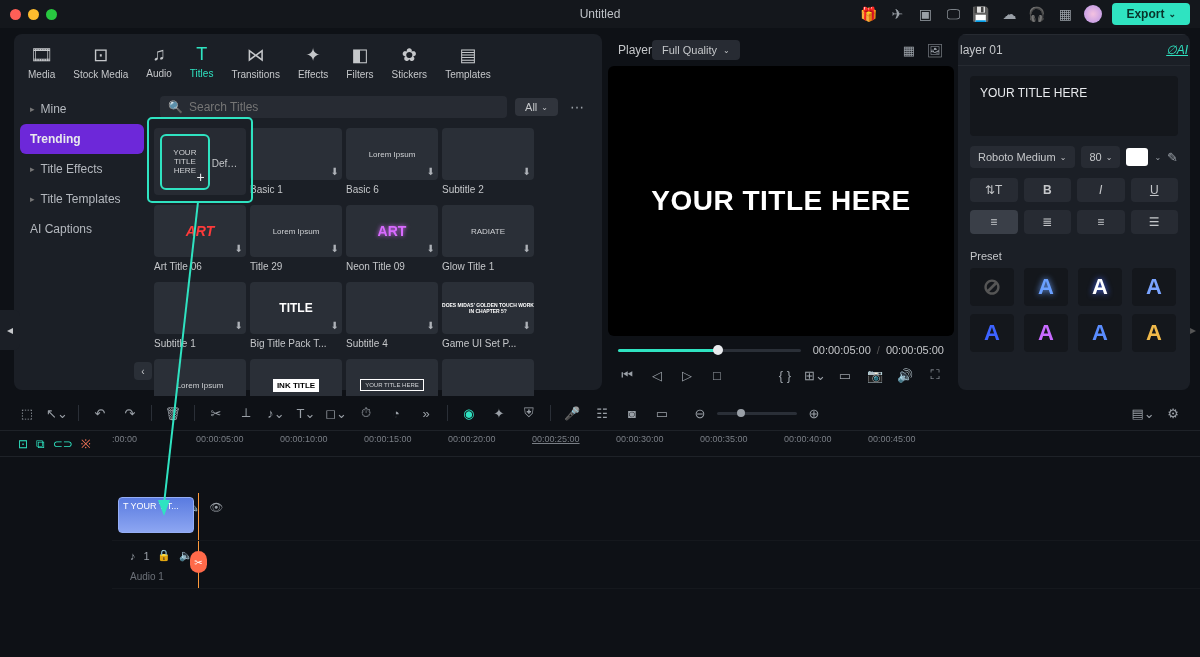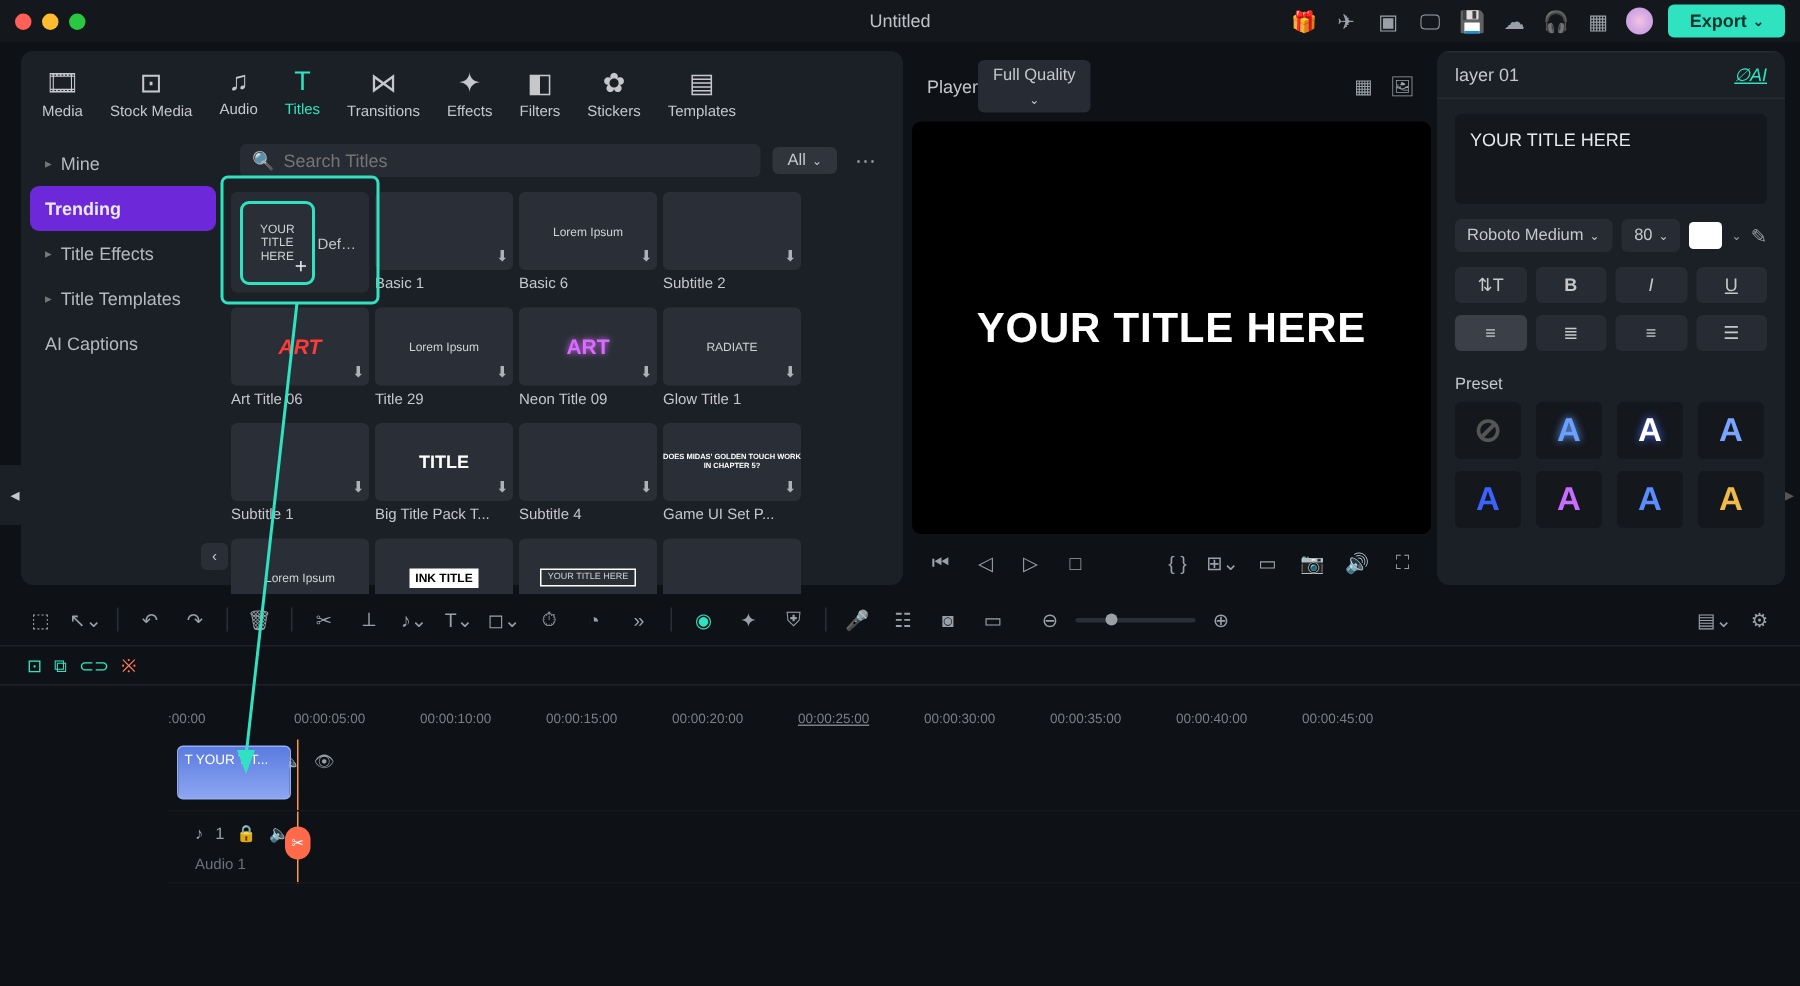--- a/index.html
+++ b/index.html
@@ -37,21 +37,21 @@
   .card.sel .thumb { outline:2px solid #2fe3c1; outline-offset:0; }
   .card .lbl { font-size:10px; color:#c5c7ca; padding-top:4px; white-space:nowrap;overflow:hidden;text-overflow:ellipsis; }
   .dl { position:absolute; right:3px; bottom:3px; font-size:10px; color:#aeb2b8; }
   .add { position:absolute; right:3px; bottom:3px; font-size:14px; color:#e8eaed; }
   .collapse-btn { position:absolute; left:120px; bottom:10px; width:18px;height:18px;background:#2a2f37;border-radius:4px;display:flex;align-items:center;justify-content:center;font-size:10px;cursor:pointer; }
   .side-flyout { position:absolute; left:0; top:310px; width:20px;height:40px;background:#1b1f26;border-radius:0 6px 6px 0;display:flex;align-items:center;justify-content:center;cursor:pointer; }
 
   .center { flex:1; margin:6px 4px 0 6px; display:flex;flex-direction:column; }
   .player-bar { display:flex;align-items:center;padding:6px 10px; }
   .player-lbl { font-size:12px;color:#c5c7ca; }
-  .quality { background:#272b33;padding:4px 10px;border-radius:4px;font-size:11px;display:flex;align-items:center;gap:6px;cursor:pointer;flex-direction:column; }
+  .quality { background:#272b33;padding:4px 10px;border-radius:4px;font-size:11px;display:flex;align-items:center;gap:6px;cursor:pointer; }
   .player-icons { margin-left:auto;display:flex;gap:8px; }
   .preview { flex:1; background:#000; border-radius:6px; display:flex;align-items:center;justify-content:center;position:relative; margin-bottom:4px; }
   .preview-text { color:#fff; font-size:28px; font-weight:700; letter-spacing:0.5px; }
   .scrub { display:flex;align-items:center;gap:12px;padding:4px 10px; }
   .scrub-track { flex:1;height:3px;background:#2a2f37;border-radius:2px;position:relative; }
   .scrub-fill { position:absolute;left:0;top:0;bottom:0;width:55%;background:#2fe3c1;border-radius:2px; }
   .scrub-knob { position:absolute;left:55%;top:50%;transform:translate(-50%,-50%);width:10px;height:10px;border-radius:50%;background:#e8eaed; }
   .tc { font-size:11px;color:#c5c7ca; }
   .tc .sep { color:#555; padding:0 6px; }
   .transport { display:flex;align-items:center;gap:12px;padding:6px 10px; }
@@ -60,21 +60,21 @@
 
   .right { width:232px; margin:6px 10px 0 0; background:#1b1f26; border-radius:8px; display:flex;flex-direction:column; overflow:hidden; }
   .rtabs { display:flex; border-bottom:1px solid #262a31; }
   .rtab { padding:10px 14px; font-size:12px; cursor:pointer; color:#9aa0a7; }
   .rtab.active { color:#e8eaed; background:#262a31; }
   .rsubtabs { display:flex;gap:8px;padding:10px 12px;align-items:center; }
   .rsubtab { padding:5px 14px;border-radius:14px;font-size:11px;cursor:pointer; }
   .rsubtab.active { background:#2fe3c1;color:#0a2a22;font-weight:600; }
   .rsubtab:not(.active){color:#c5c7ca;}
   .save-ic { margin-left:auto;font-size:13px;color:#9aa0a7;cursor:pointer; }
-  .layer-row { display:flex;align-items:center;justify-content:space-between;padding:8px 12px;border-top:1px solid #262a31;border-bottom:1px solid #262a31; }
+  .layer-row { display:flex;align-items:center;justify-content:space-between;padding:8px 2px;border-top:1px solid #262a31;border-bottom:1px solid #262a31; }
   .ai-ic { color:#2fe3c1;font-size:12px;font-style:italic;text-decoration:underline; }
   .textarea { margin:10px 12px; background:#14171c; border-radius:4px; padding:10px; font-size:12px; color:#e8eaed; height:60px; }
   .fontrow { display:flex;gap:6px;padding:0 12px 10px;align-items:center; }
   .sel { background:#272b33;border-radius:4px;padding:5px 8px;font-size:11px;display:flex;align-items:center;gap:4px;cursor:pointer; }
   .sel.font { flex:1; }
   .swatch { width:22px;height:18px;background:#fff;border-radius:3px;cursor:pointer; }
   .eyedrop { font-size:13px;color:#9aa0a7;cursor:pointer; }
   .btnrow { display:grid;grid-template-columns:repeat(4,1fr);gap:6px;padding:0 12px 8px; }
   .ibtn { background:#272b33;border-radius:4px;height:24px;display:flex;align-items:center;justify-content:center;cursor:pointer;font-size:12px; }
   .ibtn.on { background:#3a3f48; }
@@ -87,21 +87,21 @@
   .tl-toolbar { display:flex;align-items:center;gap:12px;padding:8px 18px;border-bottom:1px solid #1e2228; }
   .tlicon { width:18px;height:18px;display:flex;align-items:center;justify-content:center;color:#9aa0a7;cursor:pointer;font-size:13px; }
   .vline { width:1px;height:16px;background:#2a2f37; }
   .zoom { display:flex;align-items:center;gap:8px;margin-left:8px; }
   .ztrack { width:80px;height:3px;background:#2a2f37;border-radius:2px;position:relative; }
   .zknob { position:absolute;left:30%;top:50%;transform:translate(-50%,-50%);width:8px;height:8px;border-radius:50%;background:#9aa0a7; }
   .tl-ruler { display:flex;align-items:center;height:26px;padding-left:18px;border-bottom:1px solid #1e2228;position:relative; }
   .ruler-icons { display:flex;gap:8px;align-items:center;color:#2fe3c1;font-size:12px; }
   .ruler-icons .off { color:#ff7a5c; }
   .ruler-ticks { position:absolute;left:112px;right:18px;top:0;bottom:0;display:flex; }
-  .tick { position:absolute;top:3px;font-size:9px;color:#7a7f86;margin-top:40px; }
+  .tick { position:absolute;top:3px;font-size:9px;color:#7a7f86; }
   .playhead { position:absolute; top:0; bottom:0; width:1px; background:#ff9a3c; left:198px; }
   .playhead .scis { position:absolute;top:58px;left:-8px;width:17px;height:22px;border-radius:9px;background:#ff6a4a;display:flex;align-items:center;justify-content:center;font-size:10px;color:#fff; }
   .tracks { position:relative; padding-left:112px; }
   .track-head { position:absolute;left:18px;width:90px;display:flex;align-items:center;gap:8px;color:#9aa0a7;font-size:11px; }
   .track-row { height:48px;border-bottom:1px solid #15181d;position:relative; }
   .track-row.v { margin-top:36px; }
   .track-label { position:absolute;left:18px;top:30px;font-size:10px;color:#6c7178; }
   .clip { position:absolute;left:6px;top:4px;width:76px;height:36px;background:linear-gradient(180deg,#5a7be0,#8da6f2);border-radius:4px;border:1px solid #95aef6;display:flex;align-items:flex-start;padding:3px 4px;font-size:9px;color:#fff;overflow:hidden; }
   .clip .ci { font-size:9px;margin-right:2px; }
 
@@ -334,20 +334,27 @@
           <span>Full Quality</span>
           <span style="font-size:8px;">⌄</span>
         </div>
       <div class="player-icons">
         <span class="ticon2">▦</span>
         <span class="ticon2">🖼</span>
       </div>
     </div>
     <div class="preview">
       <span class="preview-text">YOUR TITLE HERE</span>
+    </div>
+    <div class="scrub">
+      <div class="scrub-track">
+        <div class="scrub-fill"></div>
+          <div class="scrub-knob"></div>
+      </div>
+      <span class="tc"><span>00:00:05:00</span><span class="sep">/</span><span>00:00:05:00</span></span>
     </div>
     <div class="transport">
       <span class="ticon2">⏮</span>
       <span class="ticon2">◁</span>
       <span class="ticon2">▷</span>
       <span class="ticon2">□</span>
       <div class="spacer"></div>
       <span class="ticon2">{ }</span>
       <span class="ticon2">⊞⌄</span>
       <span class="ticon2">▭</span>

